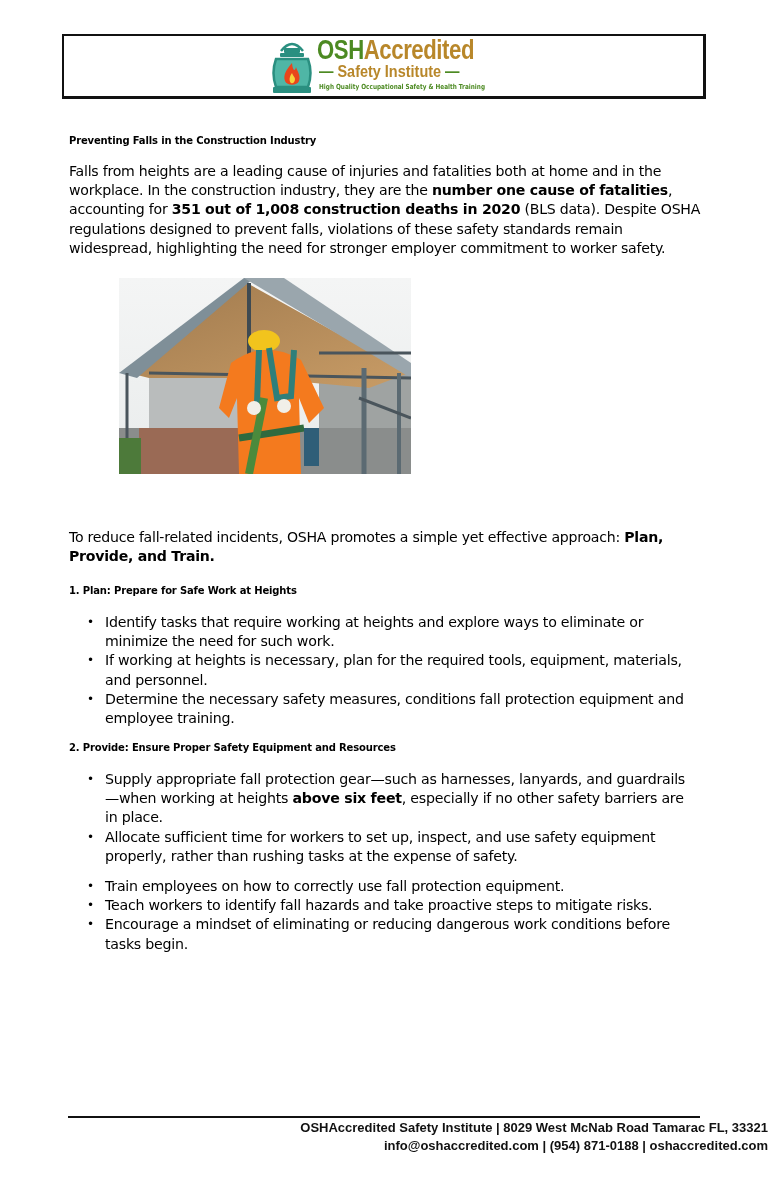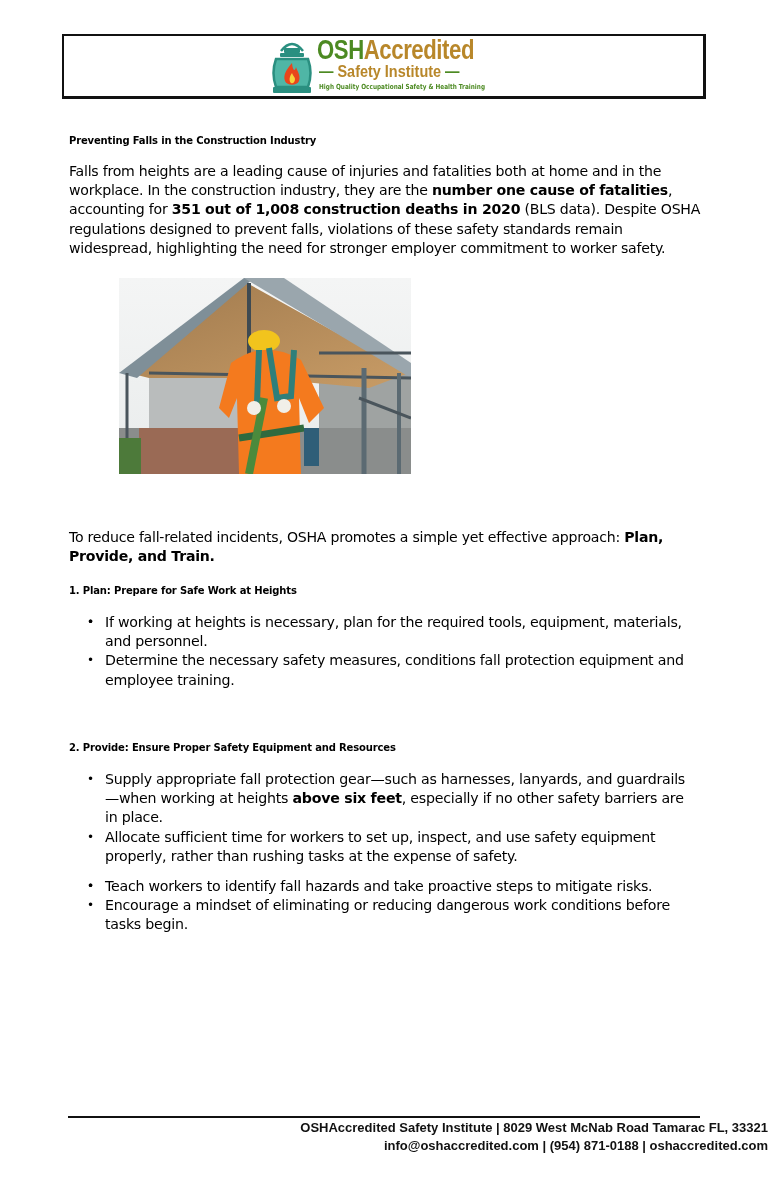--- a/index.html
+++ b/index.html
@@ -146,37 +146,37 @@
       <circle cx="135" cy="130" r="7" fill="#f1efe8"></circle>
       <circle cx="165" cy="128" r="7" fill="#f1efe8"></circle>
     </svg>
   </div>
 
   <p class="approach-para"><span>To reduce fall-related incidents, OSHA promotes a simple yet effective approach: </span><b>Plan, Provide, and Train.</b></p>
 
   <div class="sec sec1">
     <h3>1. Plan: Prepare for Safe Work at Heights</h3>
     <ul>
-      <li><span class="bullet">•</span></li>
+      <li><span class="bullet">•</span><span>Identify tasks that require working at heights and explore ways to eliminate or minimize the need for such work.</span></li>
       <li><span class="bullet">•</span><span>If working at heights is necessary, plan for the required tools, equipment, materials, and personnel.</span></li>
       <li><span class="bullet">•</span><span>Determine the necessary safety measures, conditions fall protection equipment and employee training.</span></li>
     </ul>
   </div>
 
   <div class="sec sec2">
     <h3>2. Provide: Ensure Proper Safety Equipment and Resources</h3>
     <ul>
       <li><span class="bullet">•</span><span>Supply appropriate fall protection gear—such as harnesses, lanyards, and guardrails—when working at heights </span><b>above six feet</b><span>, especially if no other safety barriers are in place.</span></li>
       <li><span class="bullet">•</span><span>Allocate sufficient time for workers to set up, inspect, and use safety equipment properly, rather than rushing tasks at the expense of safety.</span></li>
     </ul>
   </div>
 
   <div class="sec sec3">
     <ul>
-      <li><span class="bullet">•</span></li>
+      <li><span class="bullet">•</span><span>Train employees on how to correctly use fall protection equipment.</span></li>
       <li><span class="bullet">•</span><span>Teach workers to identify fall hazards and take proactive steps to mitigate risks.</span></li>
       <li><span class="bullet">•</span><span>Encourage a mindset of eliminating or reducing dangerous work conditions before tasks begin.</span></li>
     </ul>
   </div>
 </div>
 
 <div class="footer-line"></div>
 <div class="footer">
   <div>OSHAccredited Safety Institute | 8029 West McNab Road Tamarac FL, 33321</div>
   <div>info@oshaccredited.com | (954) 871-0188 | oshaccredited.com</div>

